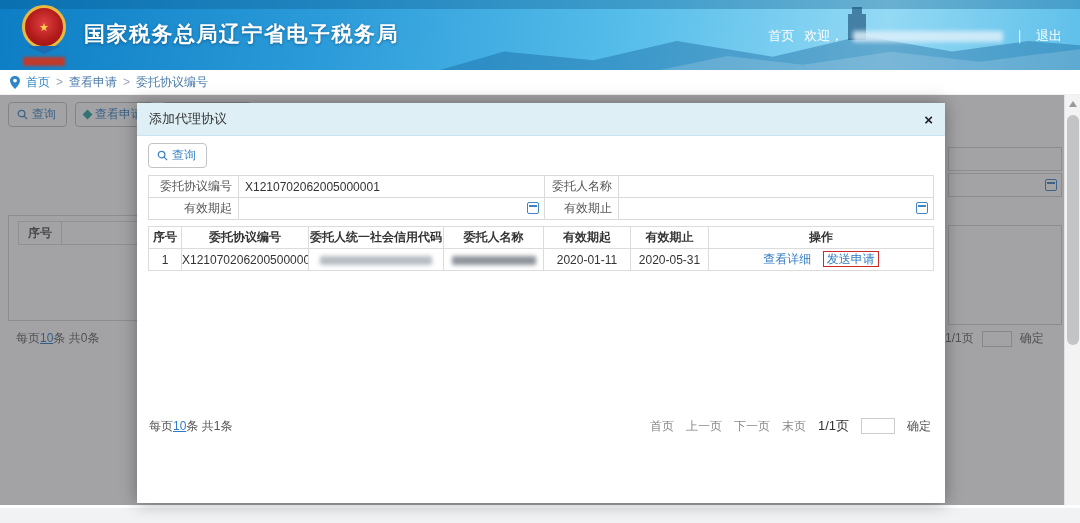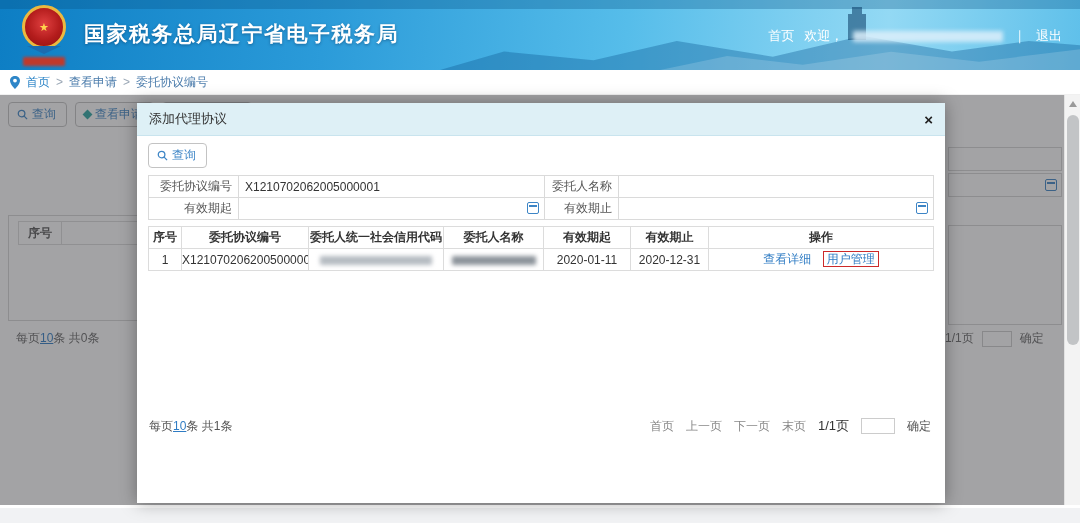--- a/index.html
+++ b/index.html
@@ -238,24 +238,24 @@
               <th>操作</th>
             </tr>
           </thead>
           <tbody>
             <tr>
               <td>1</td>
               <td>X1210702062005000001</td>
               <td><span class="redact code"></span></td>
               <td><span class="redact name"></span></td>
               <td>2020-01-11</td>
-              <td>2020-12-31</td>
+              <td>2020-05-31</td>
               <td>
                 <a class="blue" style="margin-right:8px;">查看详细</a>
-                <a class="blue redbox">用户管理</a>
+                <a class="blue redbox">发送申请</a>
               </td>
             </tr>
           </tbody>
         </table>
 
         
         <div class="modal-pagination">
           <div class="pg-left">
             <span>每页</span><a>10</a><span>条</span>
             <span>共1条</span>

